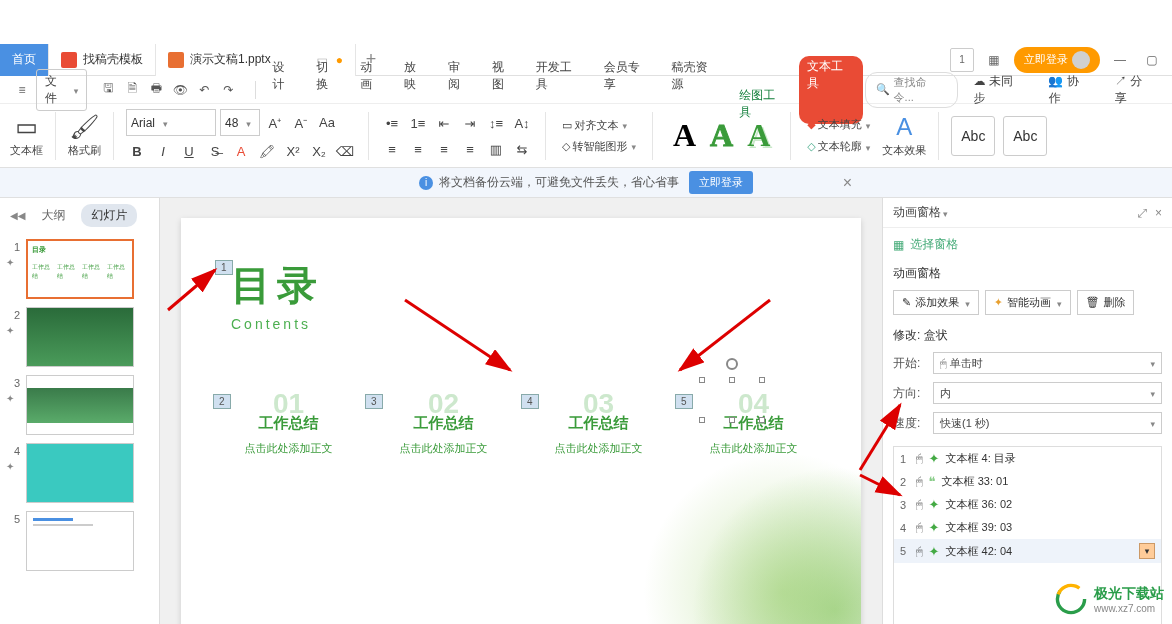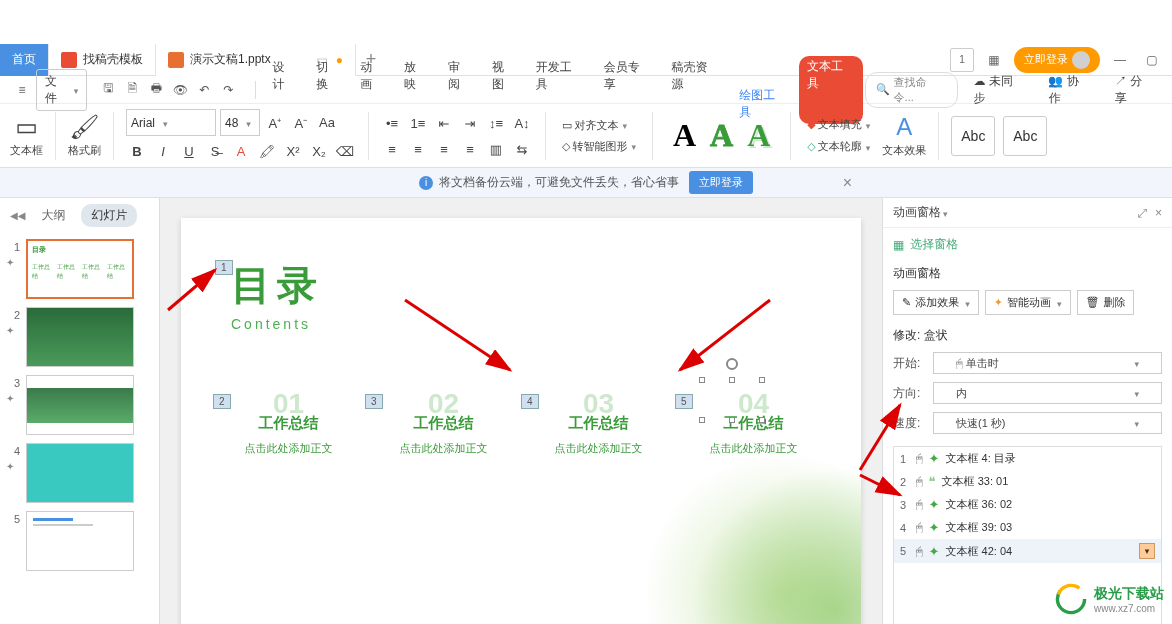--- a/index.html
+++ b/index.html
@@ -20,21 +20,21 @@
 .avatar { width: 18px; height: 18px; border-radius: 50%; background: #d0d0d0; }
 
 
 .menu-row { height: 28px; display: flex; align-items: center; padding: 0 10px; gap: 2px; border-bottom: 1px solid #eee; }
 .menu-btn { padding: 3px 8px; border-radius: 3px; cursor: pointer; color: #444; font-size: 12px; }
 .menu-btn.file { border: 1px solid #ccc; display: flex; align-items: center; gap: 3px; }
 .qat { display: flex; gap: 6px; padding: 0 10px; }
 .qat .icon-btn { width: 18px; height: 18px; color: #555; }
 .menu-sep { width: 1px; height: 18px; background: #ddd; margin: 0 6px; }
 .menu-tabs { display: flex; gap: 4px; }
-.menu-tabs .menu-btn.active-red { color: #3b82f6; margin-top: 28px; }
+.menu-tabs .menu-btn.active-red { color: #15803d; margin-top: 28px; }
 .menu-tabs .menu-btn.pill { background: #e94b35; color: #fff; border-radius: 10px; padding: 2px 8px; }
 .menu-right { margin-left: auto; display: flex; align-items: center; gap: 8px; }
 .search-box { border: 1px solid #ddd; border-radius: 12px; padding: 2px 10px; display: flex; align-items: center; gap: 4px; color: #888; font-size: 11px; }
 
 
 .ribbon { height: 64px; display: flex; align-items: center; padding: 4px 10px; border-bottom: 1px solid #e0e0e0; gap: 8px; }
 .ribbon-big-btn { display: flex; flex-direction: column; align-items: center; gap: 2px; font-size: 11px; color: #444; cursor: pointer; }
 .ribbon-big-btn .bi { font-size: 24px; }
 .ribbon-sep { width: 1px; height: 48px; background: #e5e5e5; margin: 0 4px; }
 .font-row { display: flex; gap: 4px; align-items: center; }
@@ -101,21 +101,21 @@
 .anim-pane { width: 290px; border-left: 1px solid #ddd; display: flex; flex-direction: column; background: #fff; }
 .anim-header { height: 30px; display: flex; align-items: center; padding: 0 10px; border-bottom: 1px solid #eee; font-size: 12px; color: #444; }
 .anim-header-right { margin-left: auto; display: flex; gap: 8px; color: #888; }
 .anim-body { padding: 8px 10px; display: flex; flex-direction: column; gap: 8px; flex: 1; overflow: hidden; }
 .anim-link { display: flex; align-items: center; gap: 6px; color: #4a7; font-size: 12px; cursor: pointer; }
 .anim-section-title { font-size: 12px; color: #333; margin-top: 4px; }
 .anim-btns { display: flex; gap: 6px; }
 .anim-btn { border: 1px solid #ccc; padding: 4px 8px; font-size: 11px; display: flex; align-items: center; gap: 4px; cursor: pointer; background: #fff; }
 .anim-prop { display: flex; align-items: center; gap: 6px; font-size: 12px; }
 .anim-prop label { width: 34px; color: #555; }
-.anim-select { flex: 1; border: 1px solid #ccc; height: 22px; padding: 0 22px; display: flex; align-items: center; justify-content: space-between; font-size: 11px; color: #444; background: #fff; }
+.anim-select { flex: 1; border: 1px solid #ccc; height: 22px; padding: 0 6px; display: flex; align-items: center; justify-content: space-between; font-size: 11px; color: #444; background: #fff; }
 .anim-list { border: 1px solid #ddd; flex: 1; margin-top: 4px; display: flex; flex-direction: column; }
 .anim-item { display: flex; align-items: center; gap: 6px; padding: 4px 6px; font-size: 11px; cursor: pointer; }
 .anim-item.selected { background: #eef3fa; }
 .anim-item .ai-num { width: 10px; color: #666; }
 .anim-item .ai-star { color: #4a4; font-size: 13px; }
 .anim-item .ai-dd { margin-left: auto; width: 16px; height: 16px; background: #ffcc99; border: 1px solid #cc9966; display: none; align-items: center; justify-content: center; font-size: 9px; }
 .anim-item.selected .ai-dd { display: flex; }
 .anim-footer { border-top: 1px solid #eee; padding: 6px 10px; font-size: 15px; display: flex; align-items: center; gap: 6px; }
 
 

